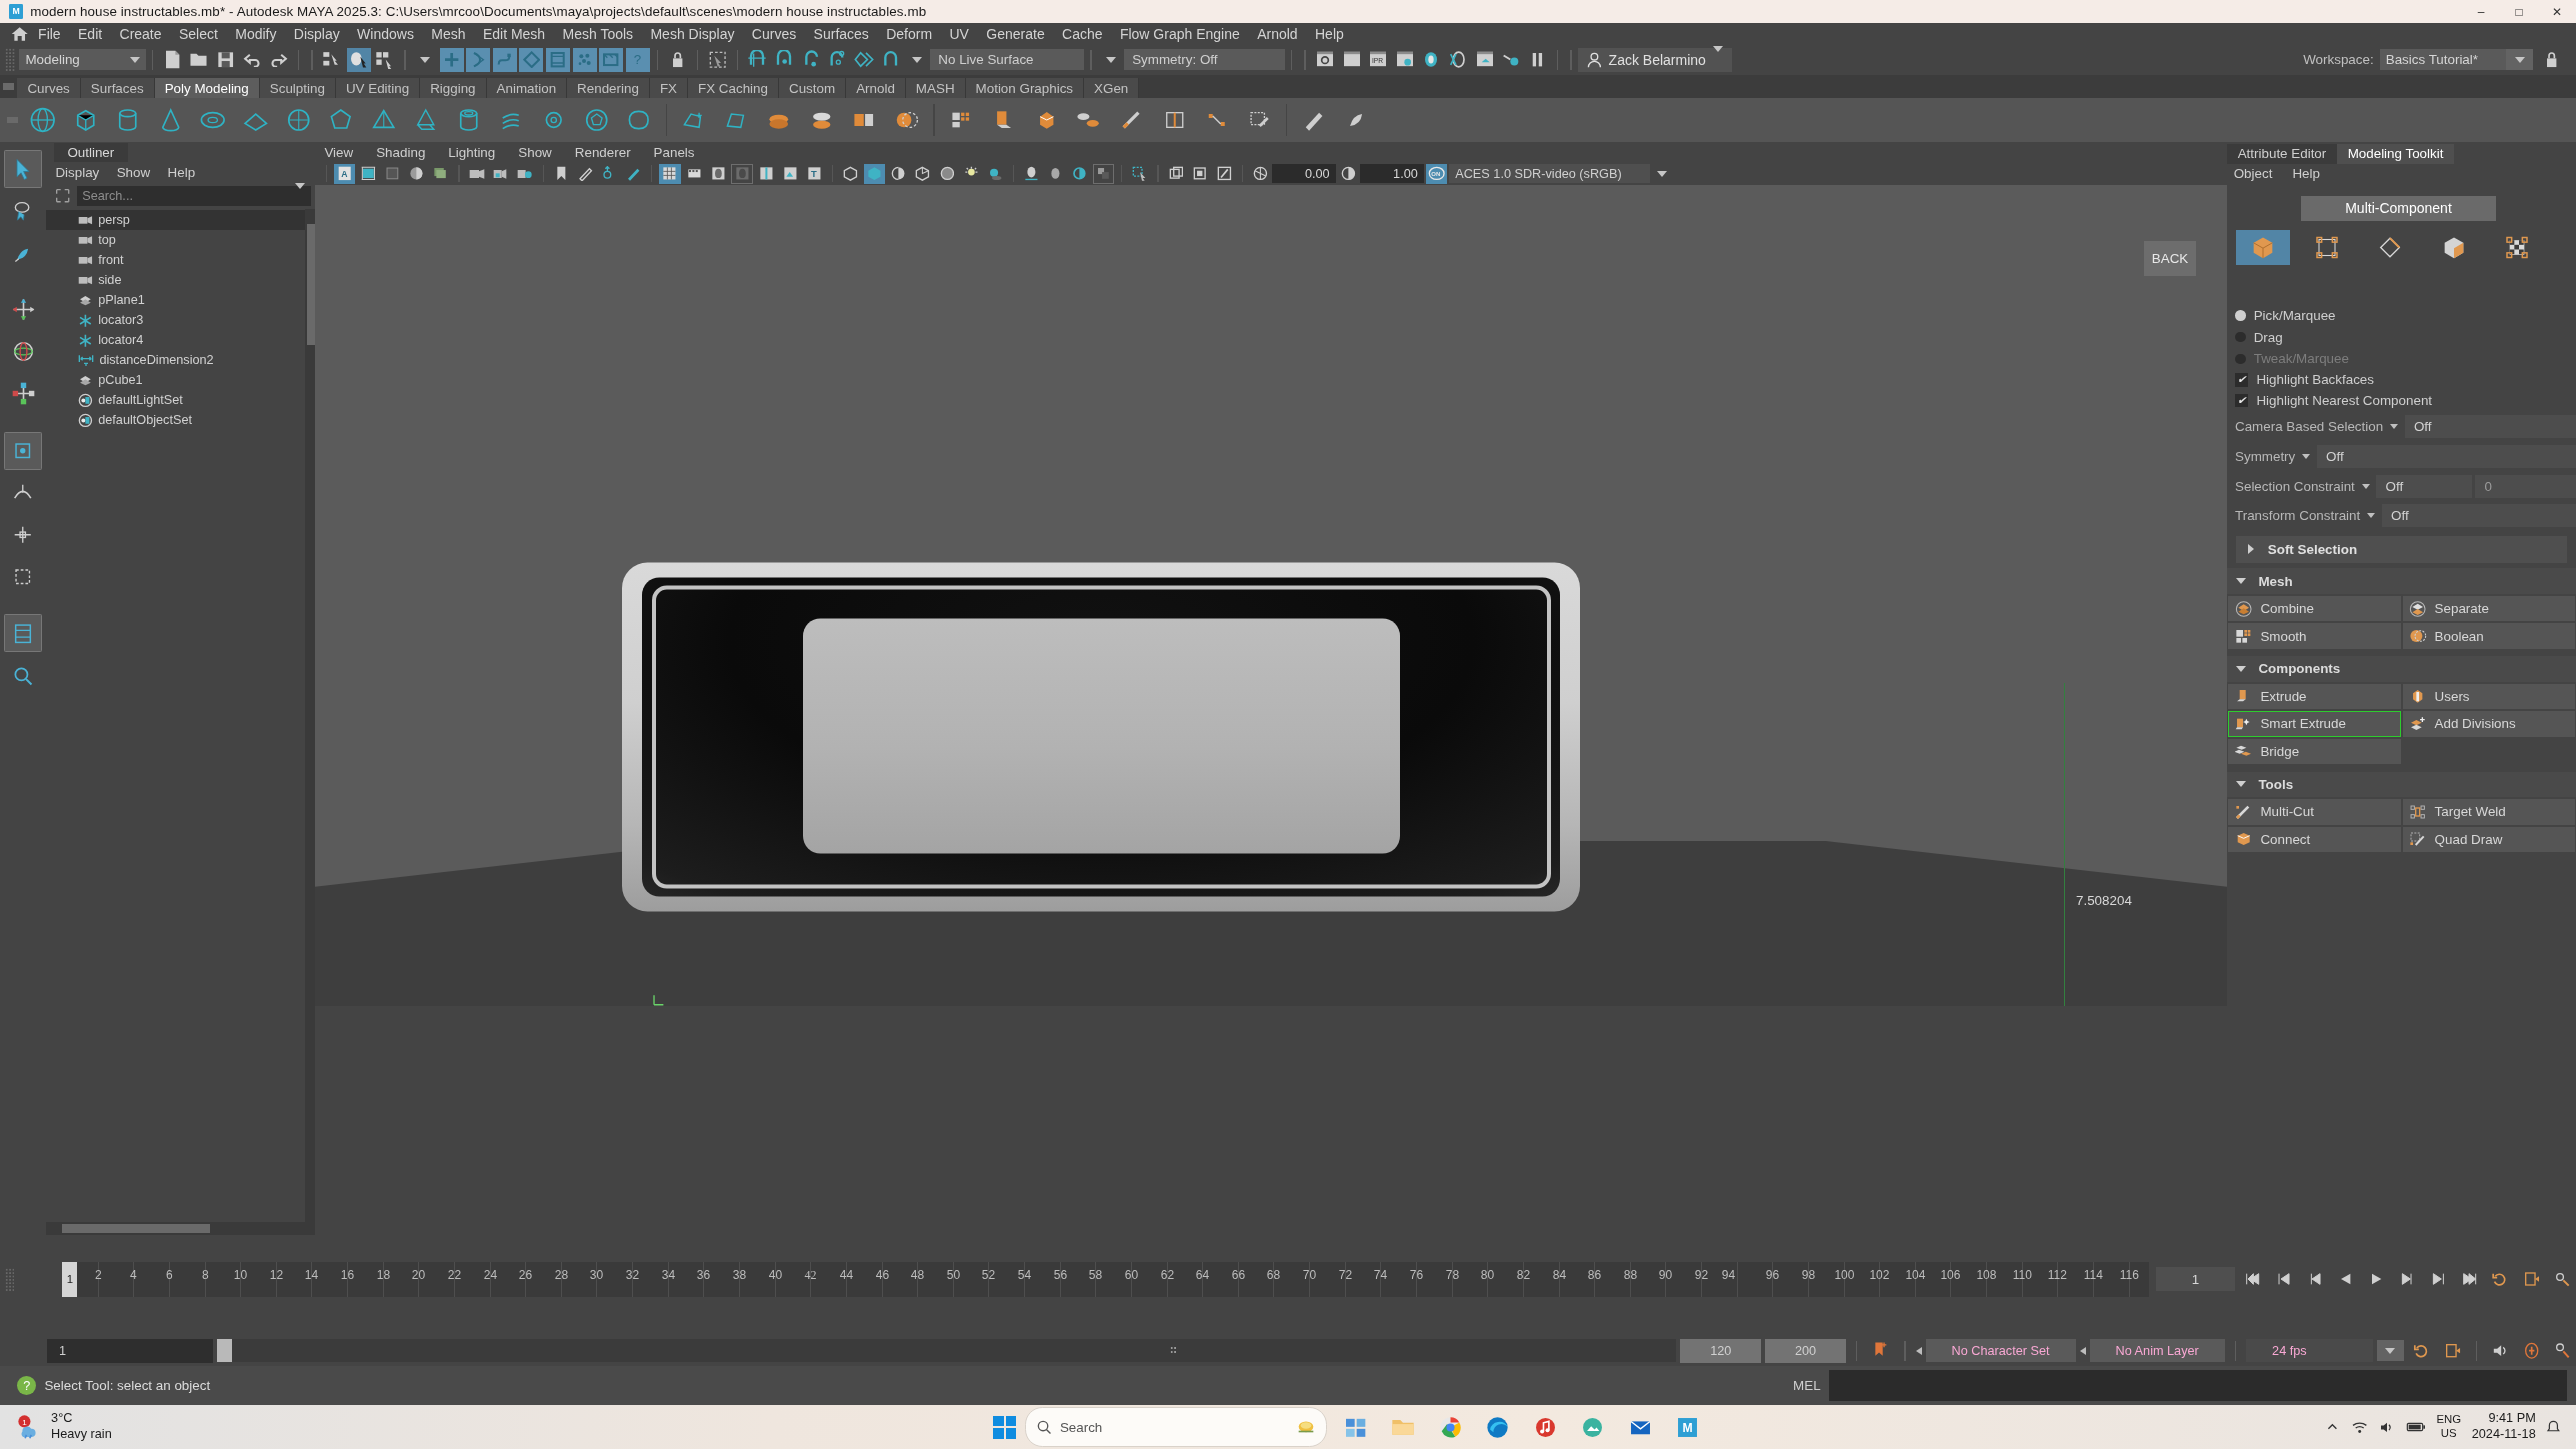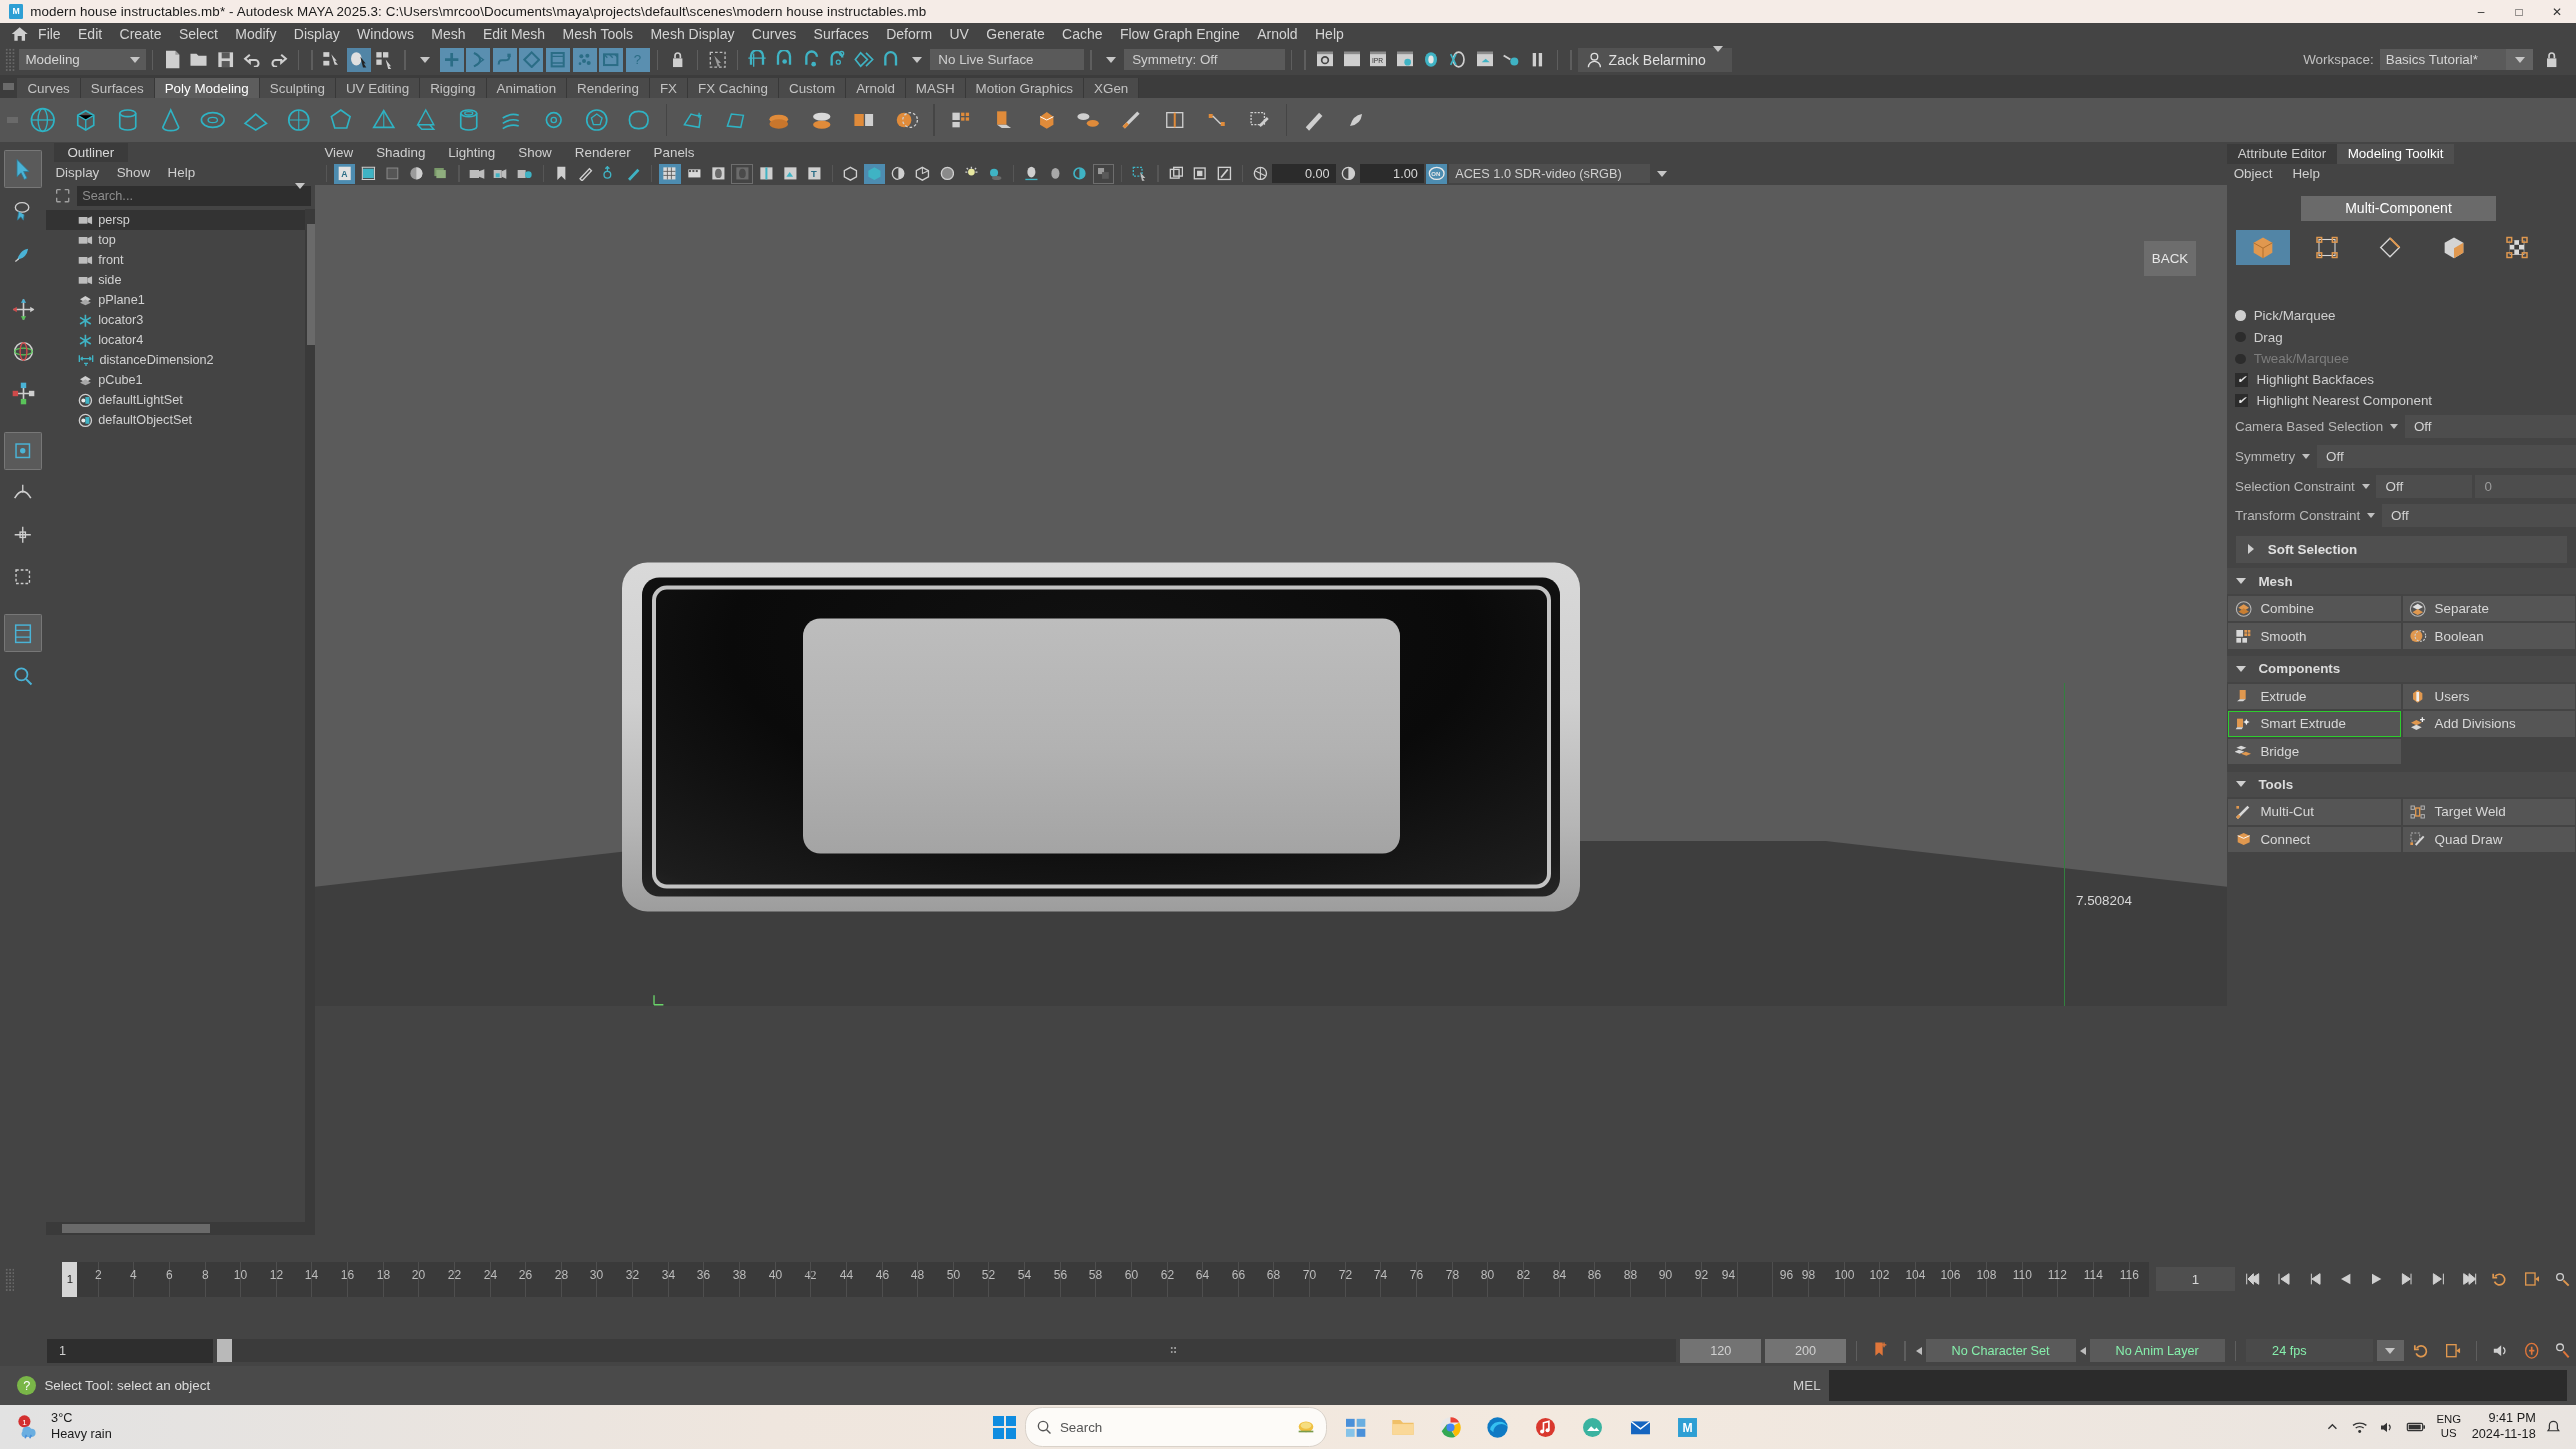--- a/index.html
+++ b/index.html
@@ -343,21 +343,21 @@
   .rng-handle-l { position:absolute; left: 0; top: 0; width: 14.8px; height: 23px; background: #b9b9b9; }
   .rng-bar { position:absolute; left: 14.8px; top: 0; right: 0; height: 23px; background: #3b3b3b; }
   .rng-dots { position:absolute; left: 953px; top: 6.7px; width: 6.7px; height: 9.4px;
     background-image: radial-gradient(#9a9a9a 0.7px, transparent 0.8px); background-size: 3.4px 4px; }
   .rng-end {
     width: 81px; height: 24px; background: #737373;
     display:flex; align-items:center; justify-content:center; font-size: 12.7px; color:#d0d0d0;
   }
   .rng-box {
     background:#5a5a5a; height: 23px; display:flex; align-items:center;
-    padding: 0 26px; font-size: 12.7px; color: #86efac; white-space:nowrap;
+    padding: 0 26px; font-size: 12.7px; color: #f9a8d4; white-space:nowrap;
   }
   .rng-box.dk { background:#4a4a4a; }
   .tri-left { width:0;height:0;border-top:4.7px solid transparent;border-bottom:4.7px solid transparent;
     border-right: 6px solid #bdbdbd; }
 
   
   .cmdline {
     position: absolute; top: 1366px; left: 0; width: 2576px; height: 39px;
     background: #4a4a4a; display:flex; align-items:center;
   }
@@ -1773,21 +1773,21 @@
         <div class="ts-lab" style="left: 1532px;">86</div>
         <div class="ts-tick" style="left: 1568px;"></div>
         <div class="ts-lab" style="left: 1568px;">88</div>
         <div class="ts-tick" style="left: 1603px;"></div>
         <div class="ts-lab" style="left: 1603px;">90</div>
         <div class="ts-tick" style="left: 1639px;"></div>
         <div class="ts-lab" style="left: 1639px;">92</div>
         <div class="ts-tick" style="left: 1675px;"></div>
         <div class="ts-lab" style="left: 1626px; margin-left: 40px;">94</div>
         <div class="ts-tick" style="left: 1710px;"></div>
-        <div class="ts-lab" style="left: 1710px; margin-left: 14px;">96</div>
+        <div class="ts-lab" style="left: 1710px;">96</div>
         <div class="ts-tick" style="left: 1746px;"></div>
         <div class="ts-lab" style="left: 1746px;">98</div>
         <div class="ts-tick" style="left: 1782px;"></div>
         <div class="ts-lab" style="left: 1782px;">100</div>
         <div class="ts-tick" style="left: 1817px;"></div>
         <div class="ts-lab" style="left: 1817px;">102</div>
         <div class="ts-tick" style="left: 1853px;"></div>
         <div class="ts-lab" style="left: 1853px;">104</div>
         <div class="ts-tick" style="left: 1888px;"></div>
         <div class="ts-lab" style="left: 1888px;">106</div>

